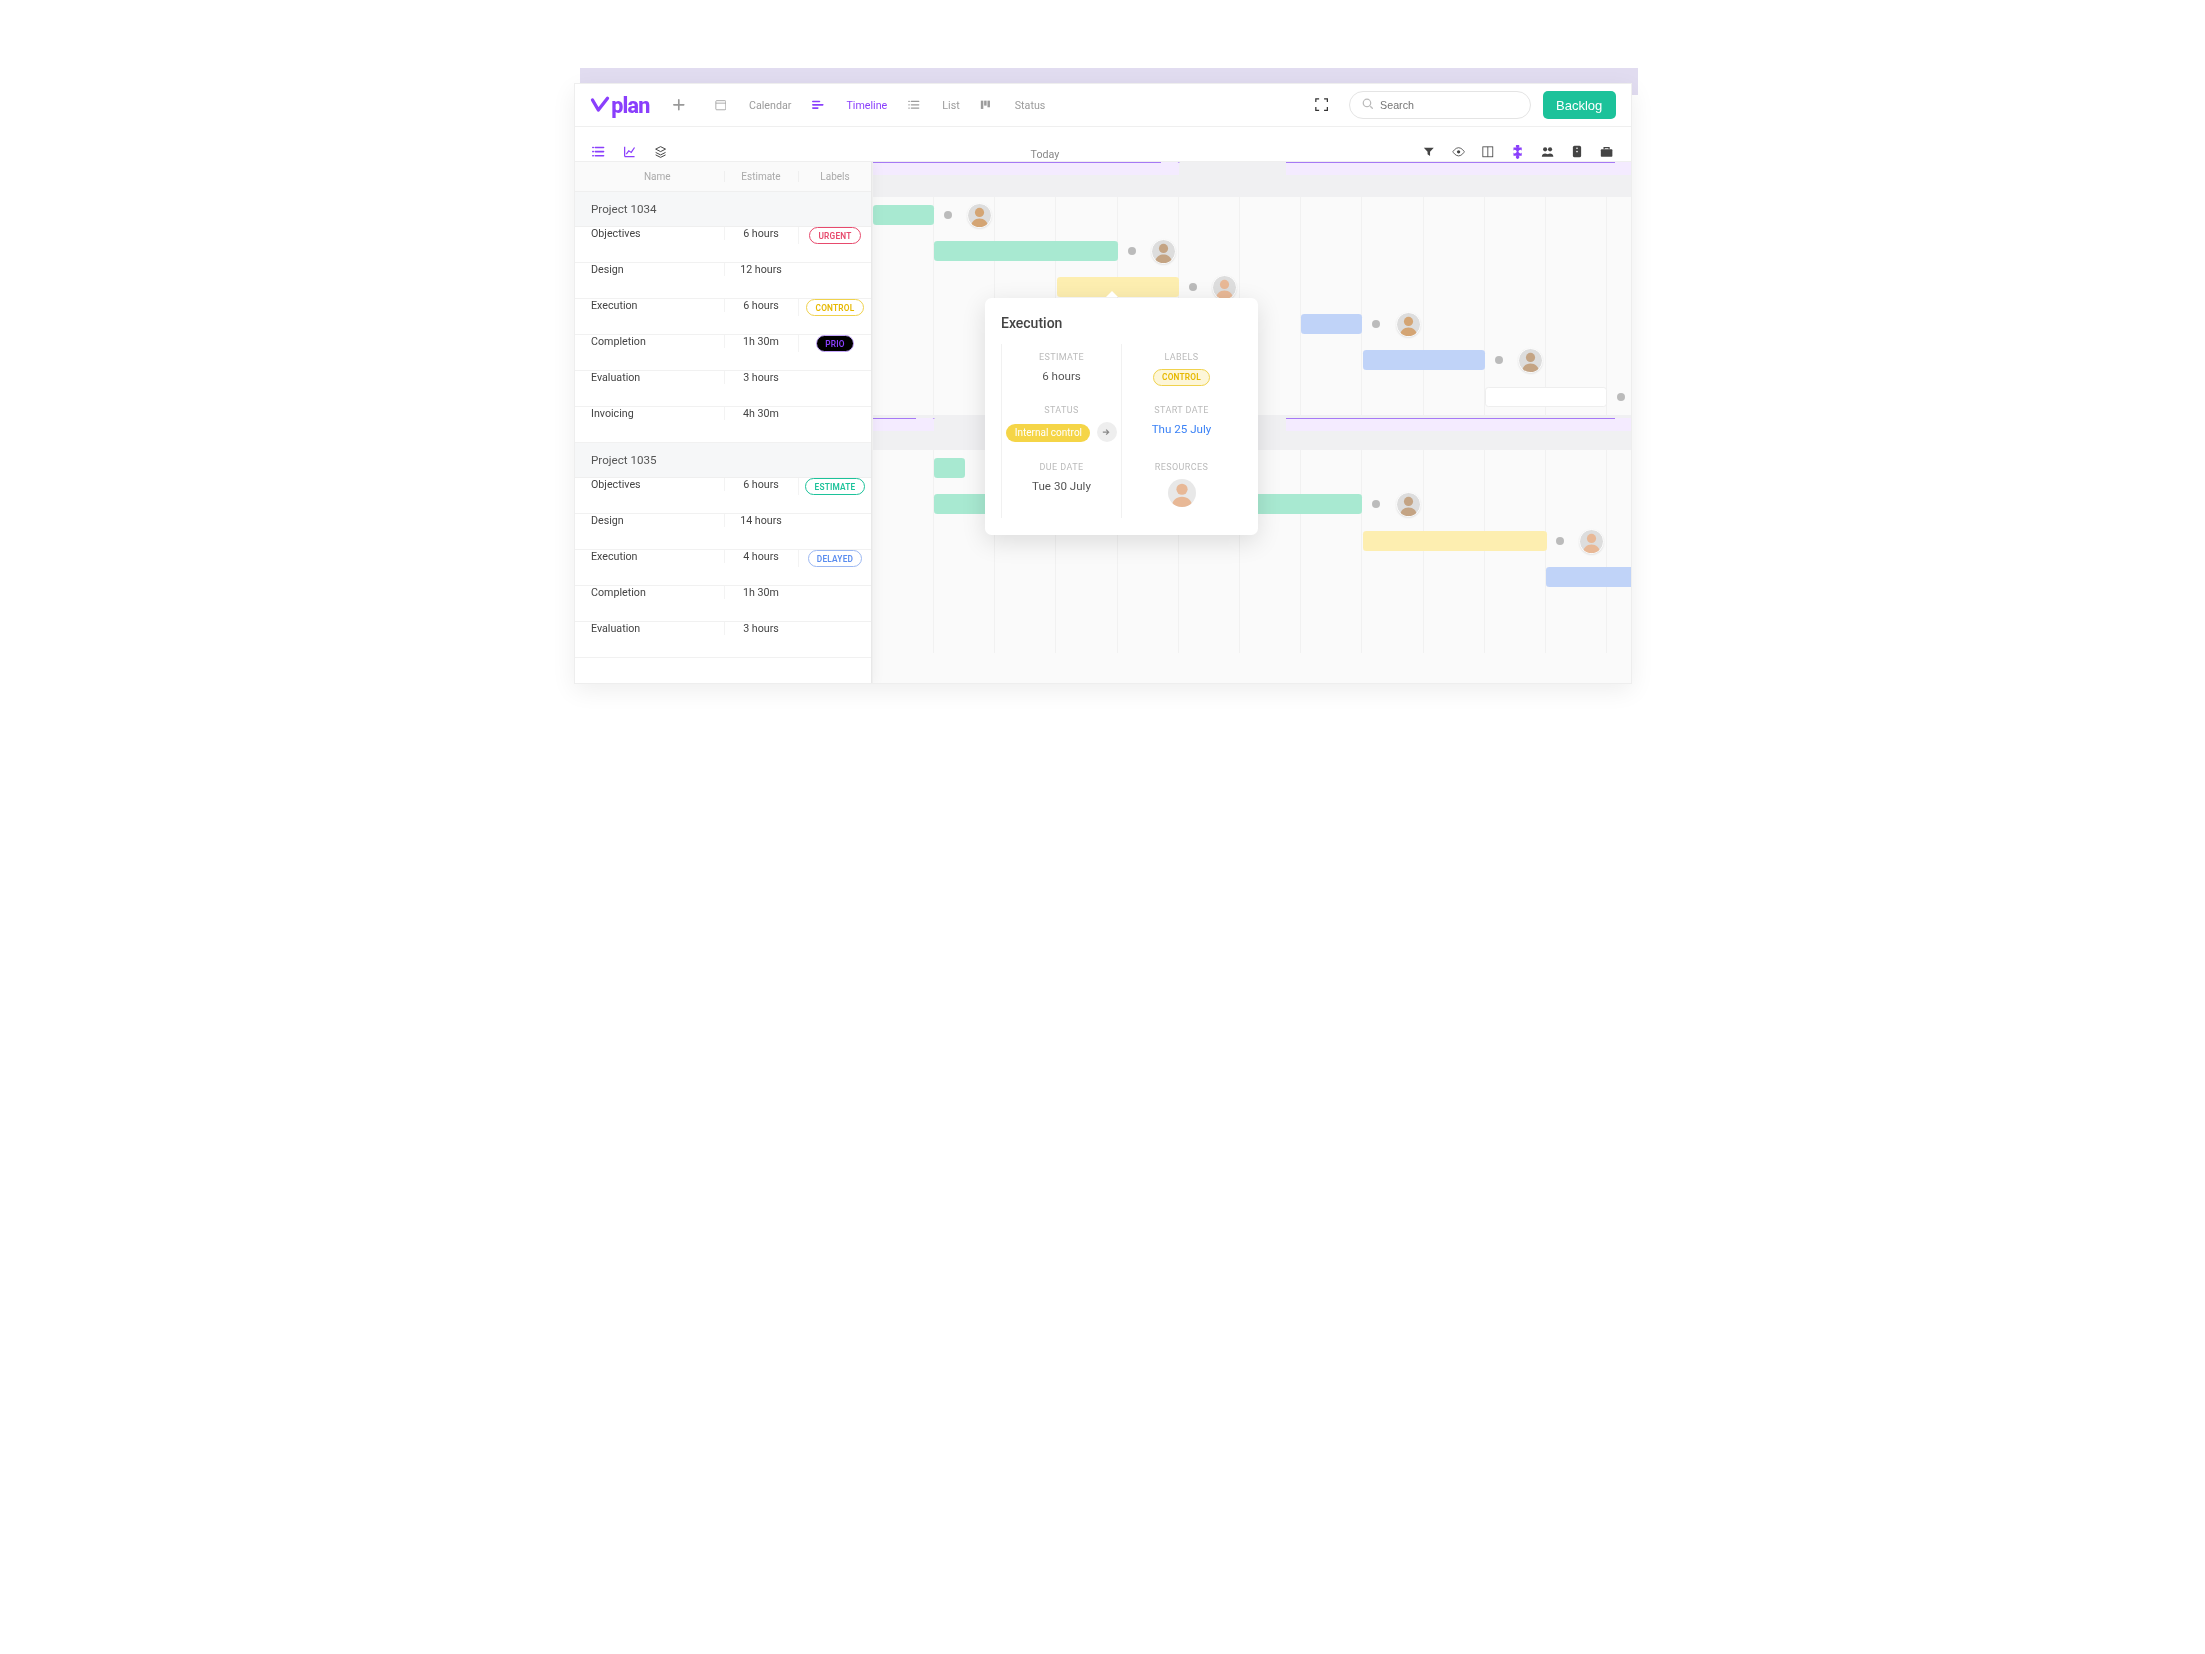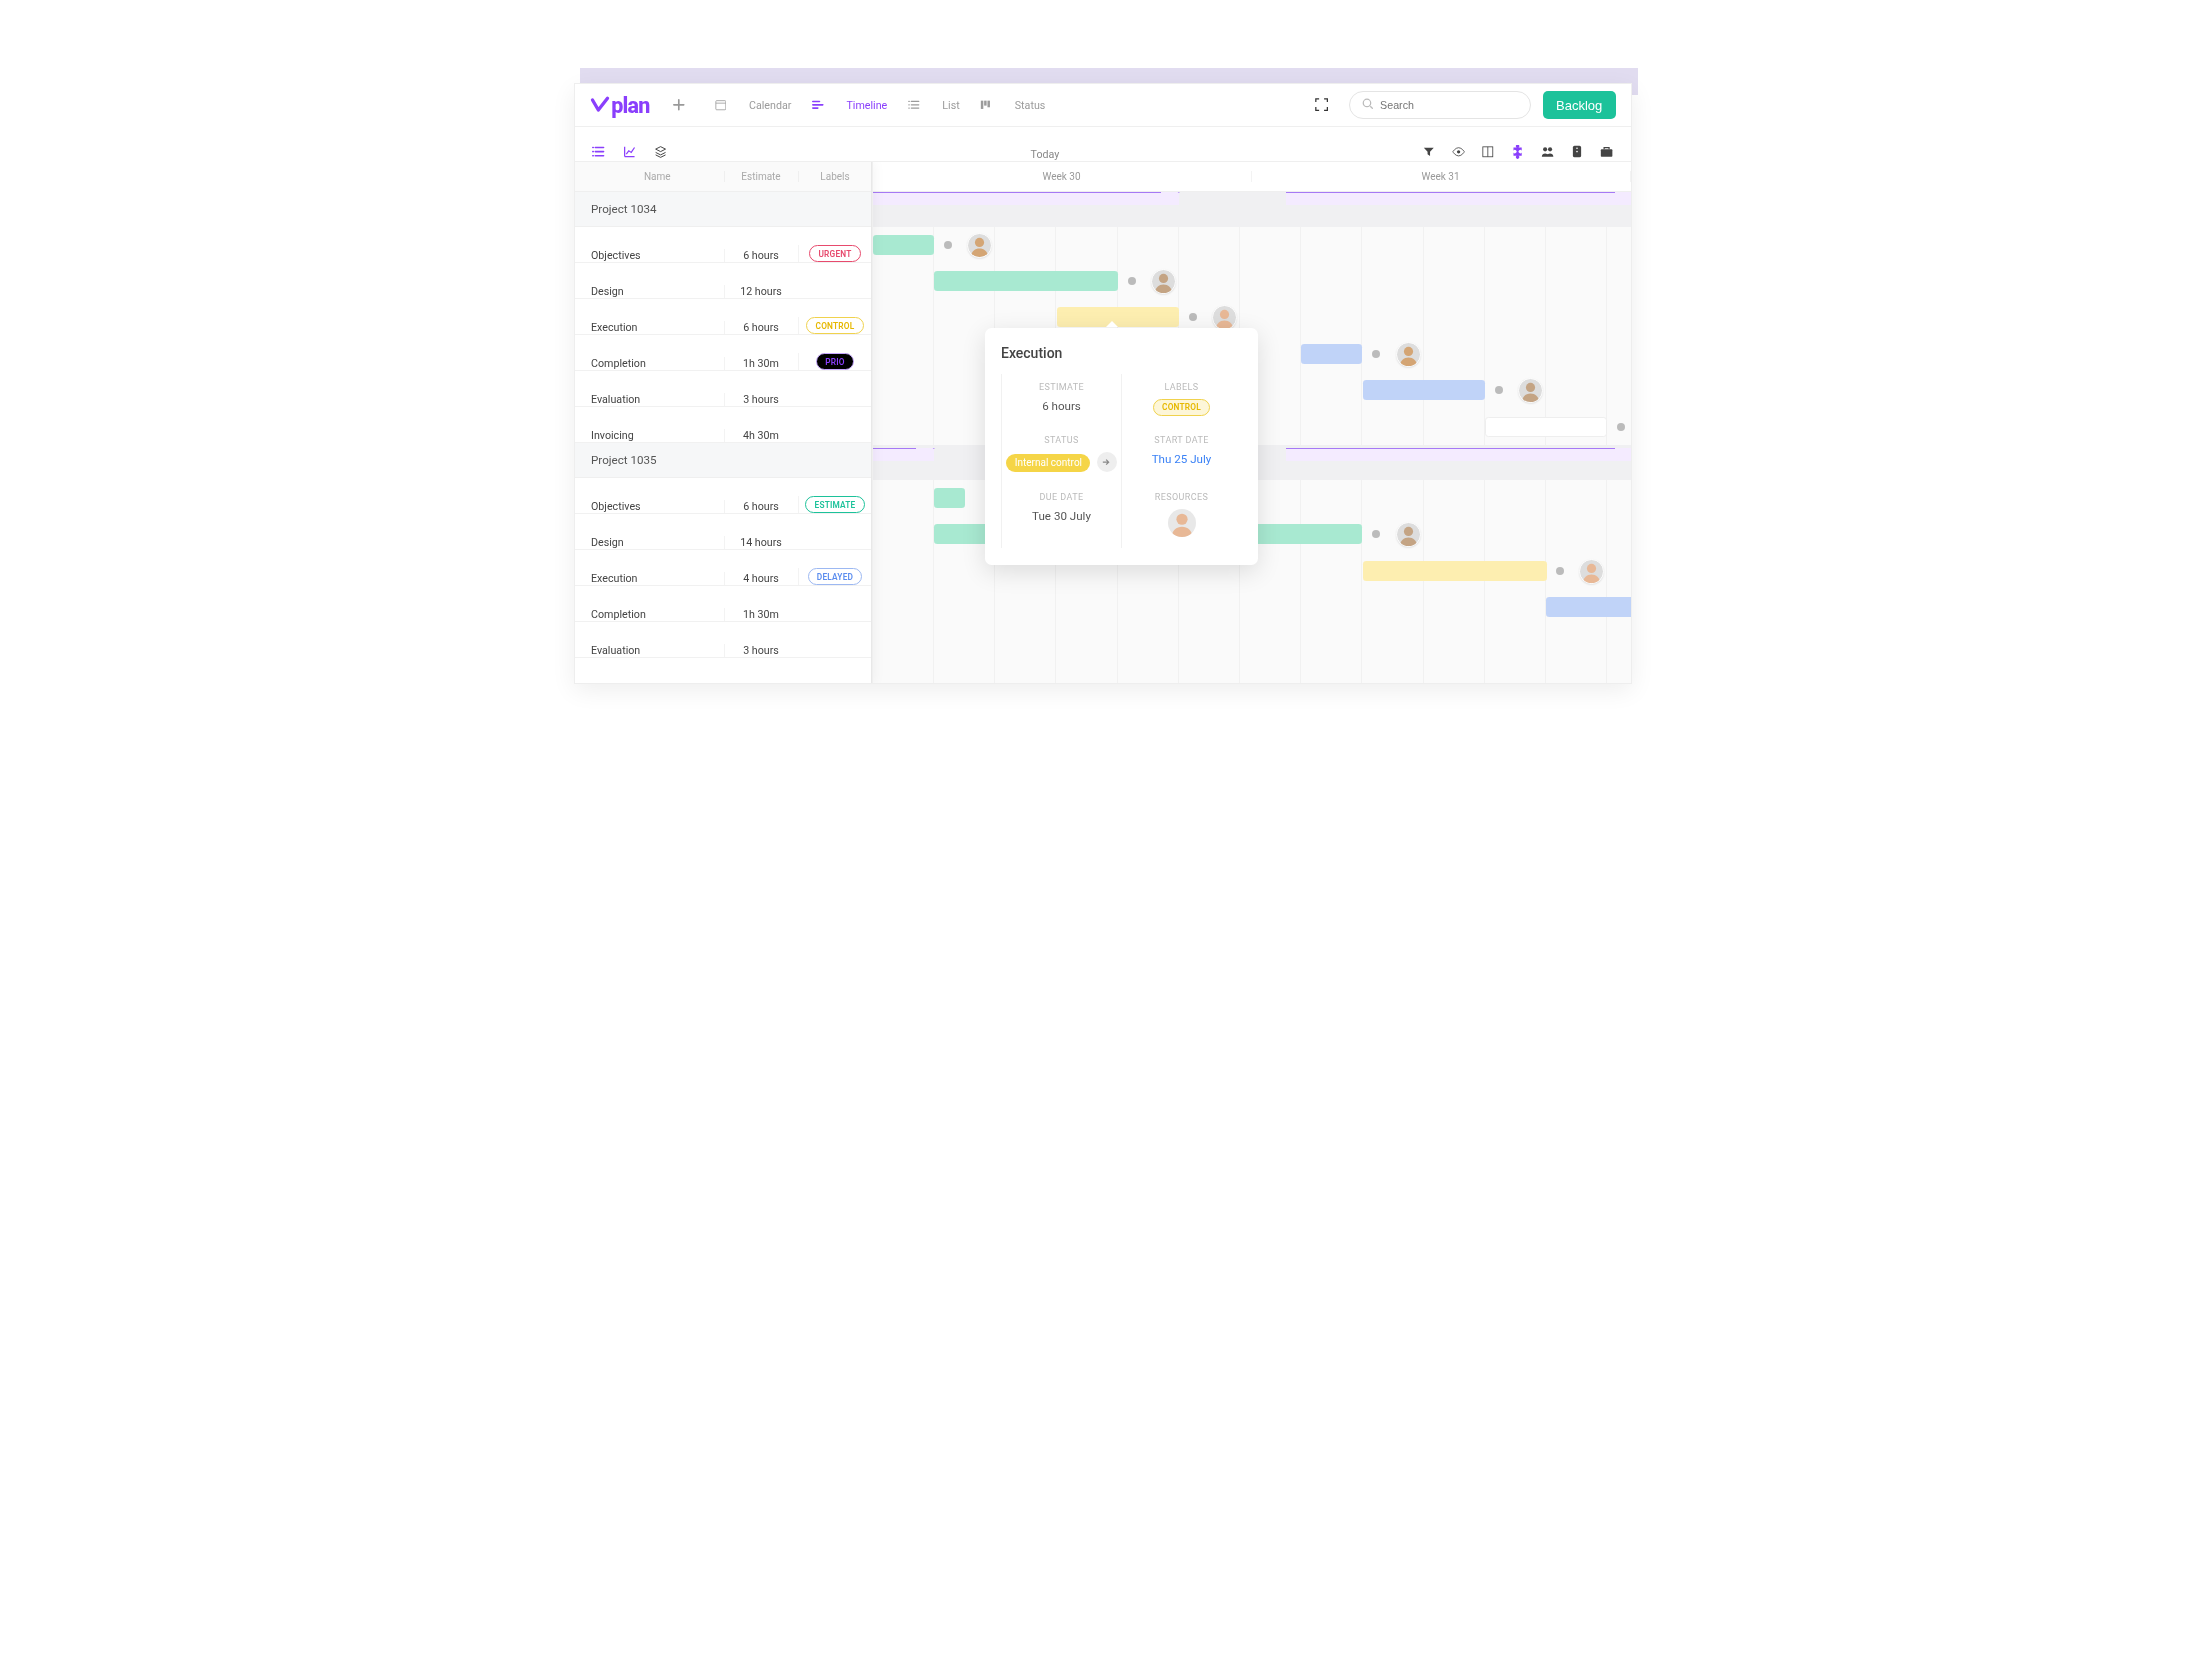--- a/index.html
+++ b/index.html
@@ -144,21 +144,21 @@
   display: flex; align-items: center;
   padding-left: 16.5px;
   background: #f6f7f8;
   border-bottom: 0.8px solid #efefef;
   font-size: 11.6px;
   color: #555;
 }
 .task-row {
   display: flex;
   height: 36px;
-  align-items: flex-end;
+  align-items: flex-start;
   border-bottom: 0.8px solid #f1f1f1;
 }
 .task-name { width: 149px; padding-left: 16.5px; font-size: 10.7px; color: #444; }
 .task-est { width: 74px; text-align: center; font-size: 10.7px; color: #444; border-left: 0.8px solid #f3f3f3; }
 .task-lab { width: 74px; text-align: center; border-left: 0.8px solid #f3f3f3; }
 .badge {
   display: inline-block;
   padding: 2.5px 8.3px;
   border-radius: 10px;
   font-size: 8.3px;
@@ -511,24 +511,20 @@
           <div class="task-lab"></div>
         </div>
         <div class="task-row">
           <div class="task-name">Evaluation</div>
           <div class="task-est">3 hours</div>
           <div class="task-lab"></div>
         </div>
       </div>
 
       <div class="right-panel">
-        <div class="week-headers">
-          <div class="week-head">Week 30</div>
-          <div class="week-head">Week 31</div>
-        </div>
         <div class="timeline-body">
 
           <div class="grid-col" style="left:0;width:61px"></div>
           <div class="grid-col" style="left:61px;width:61px"></div>
           <div class="grid-col" style="left:122px;width:61px"></div>
           <div class="grid-col" style="left:184px;width:61px"></div>
           <div class="grid-col" style="left:245px;width:61px"></div>
           <div class="grid-col" style="left:306px;width:61px"></div>
           <div class="grid-col" style="left:367px;width:61px"></div>
           <div class="grid-col" style="left:428px;width:61px"></div>

